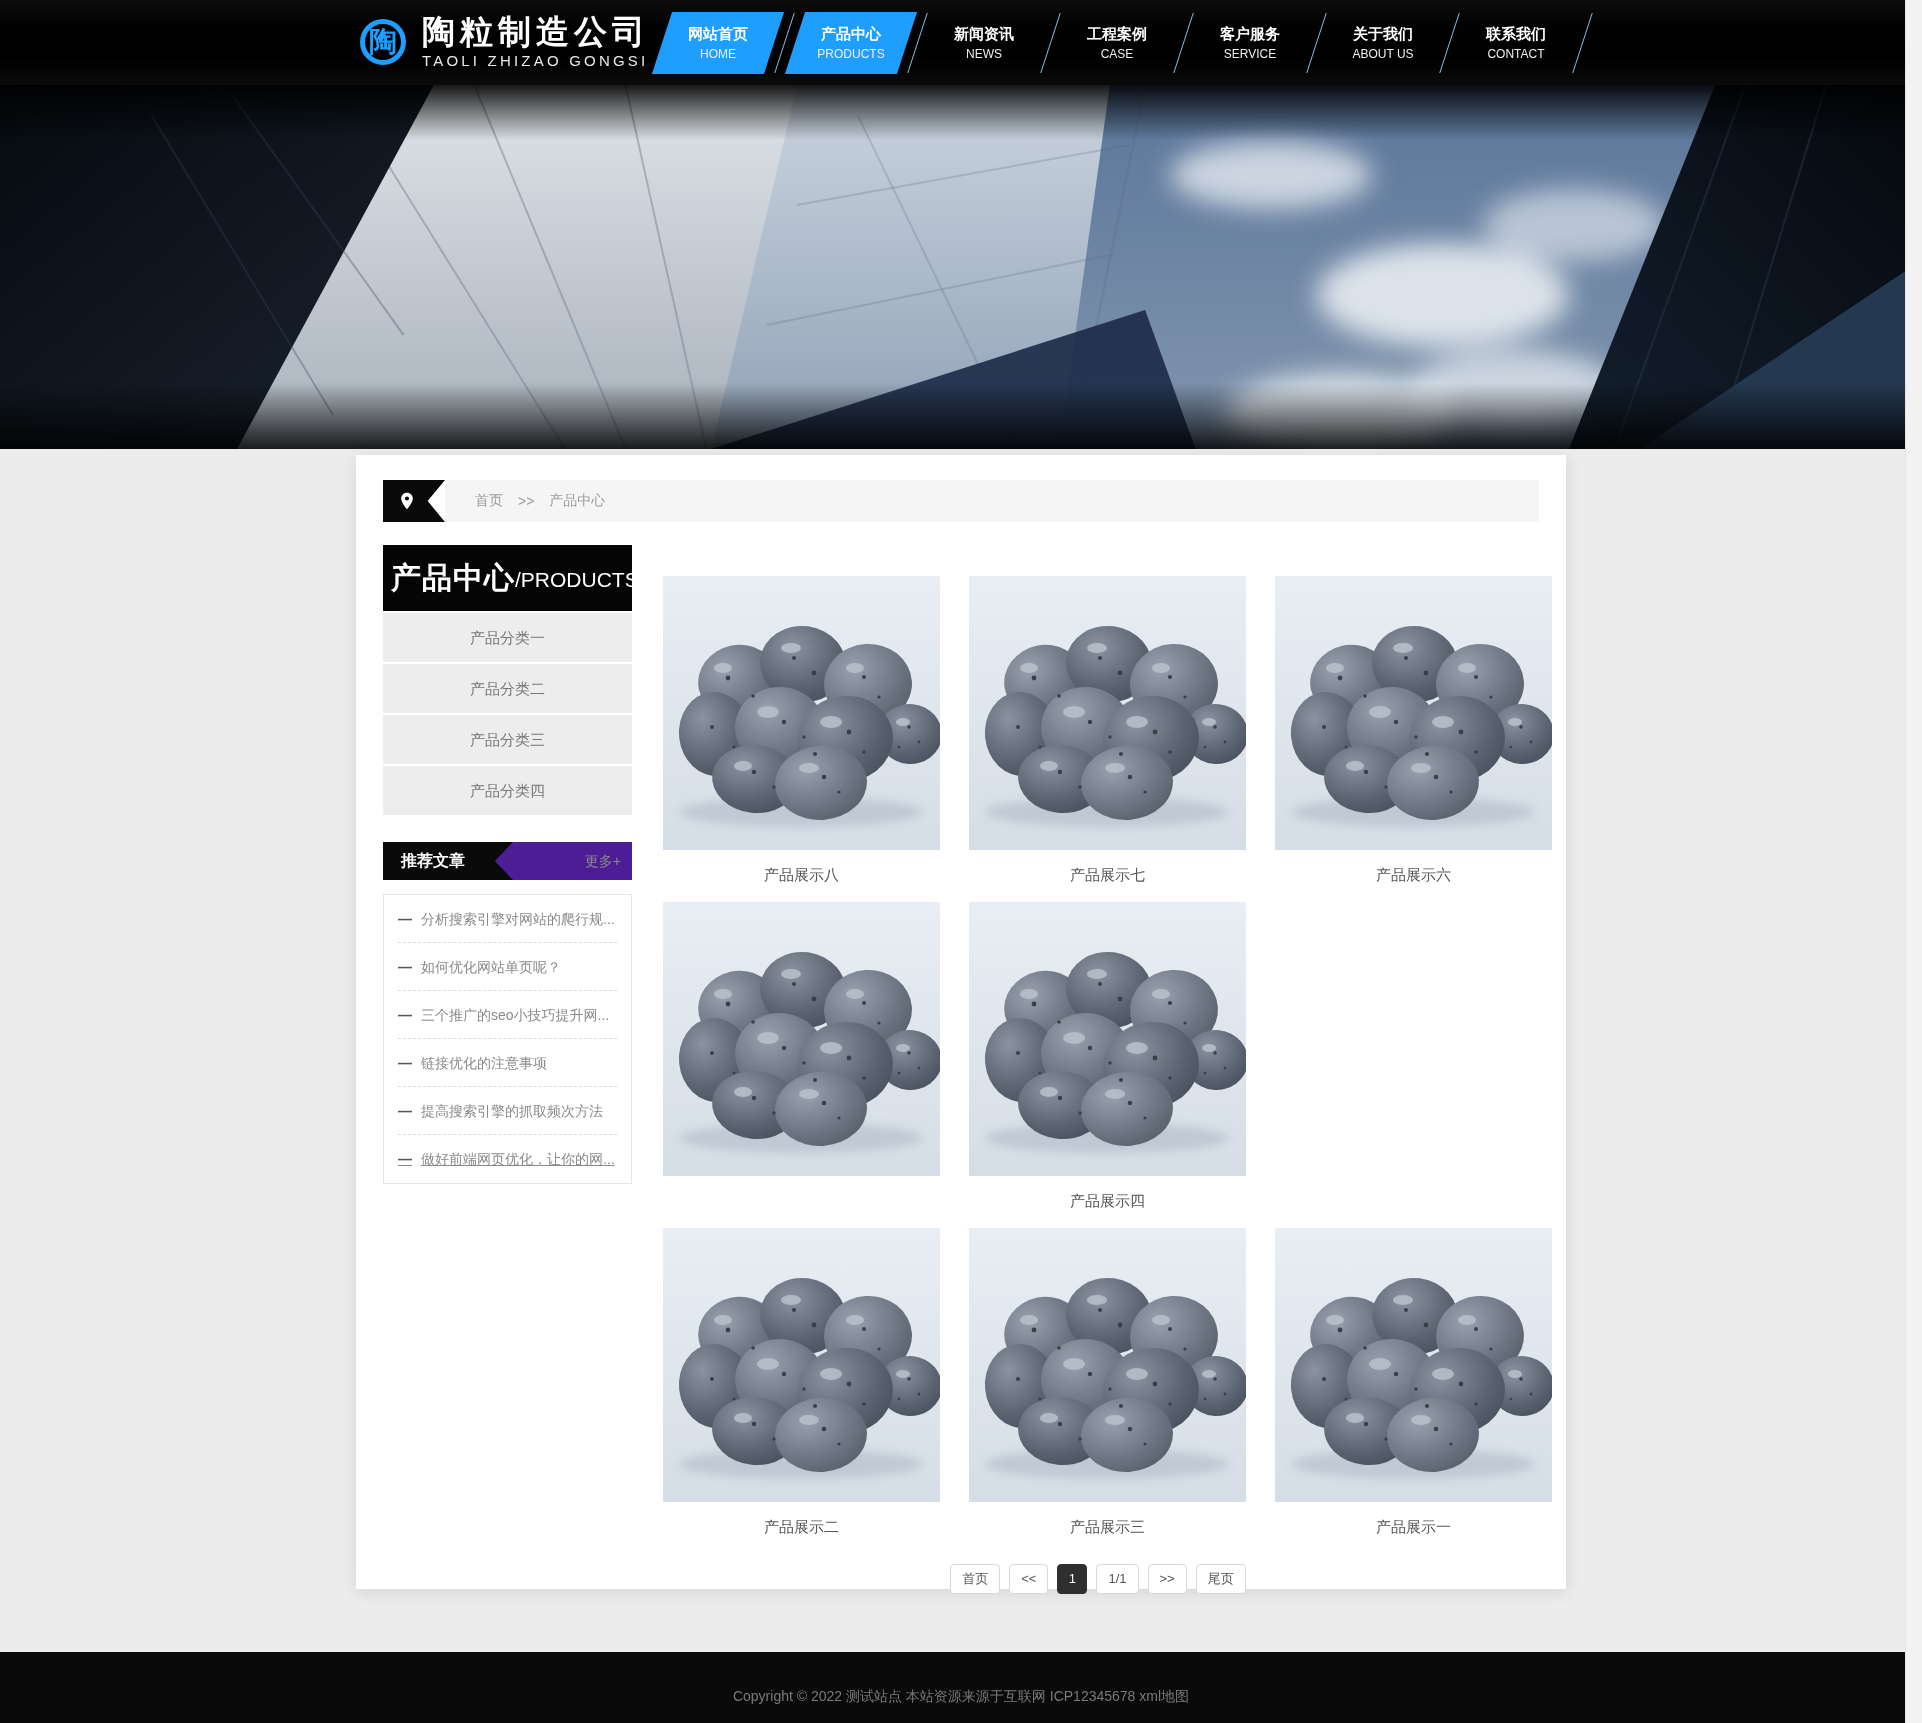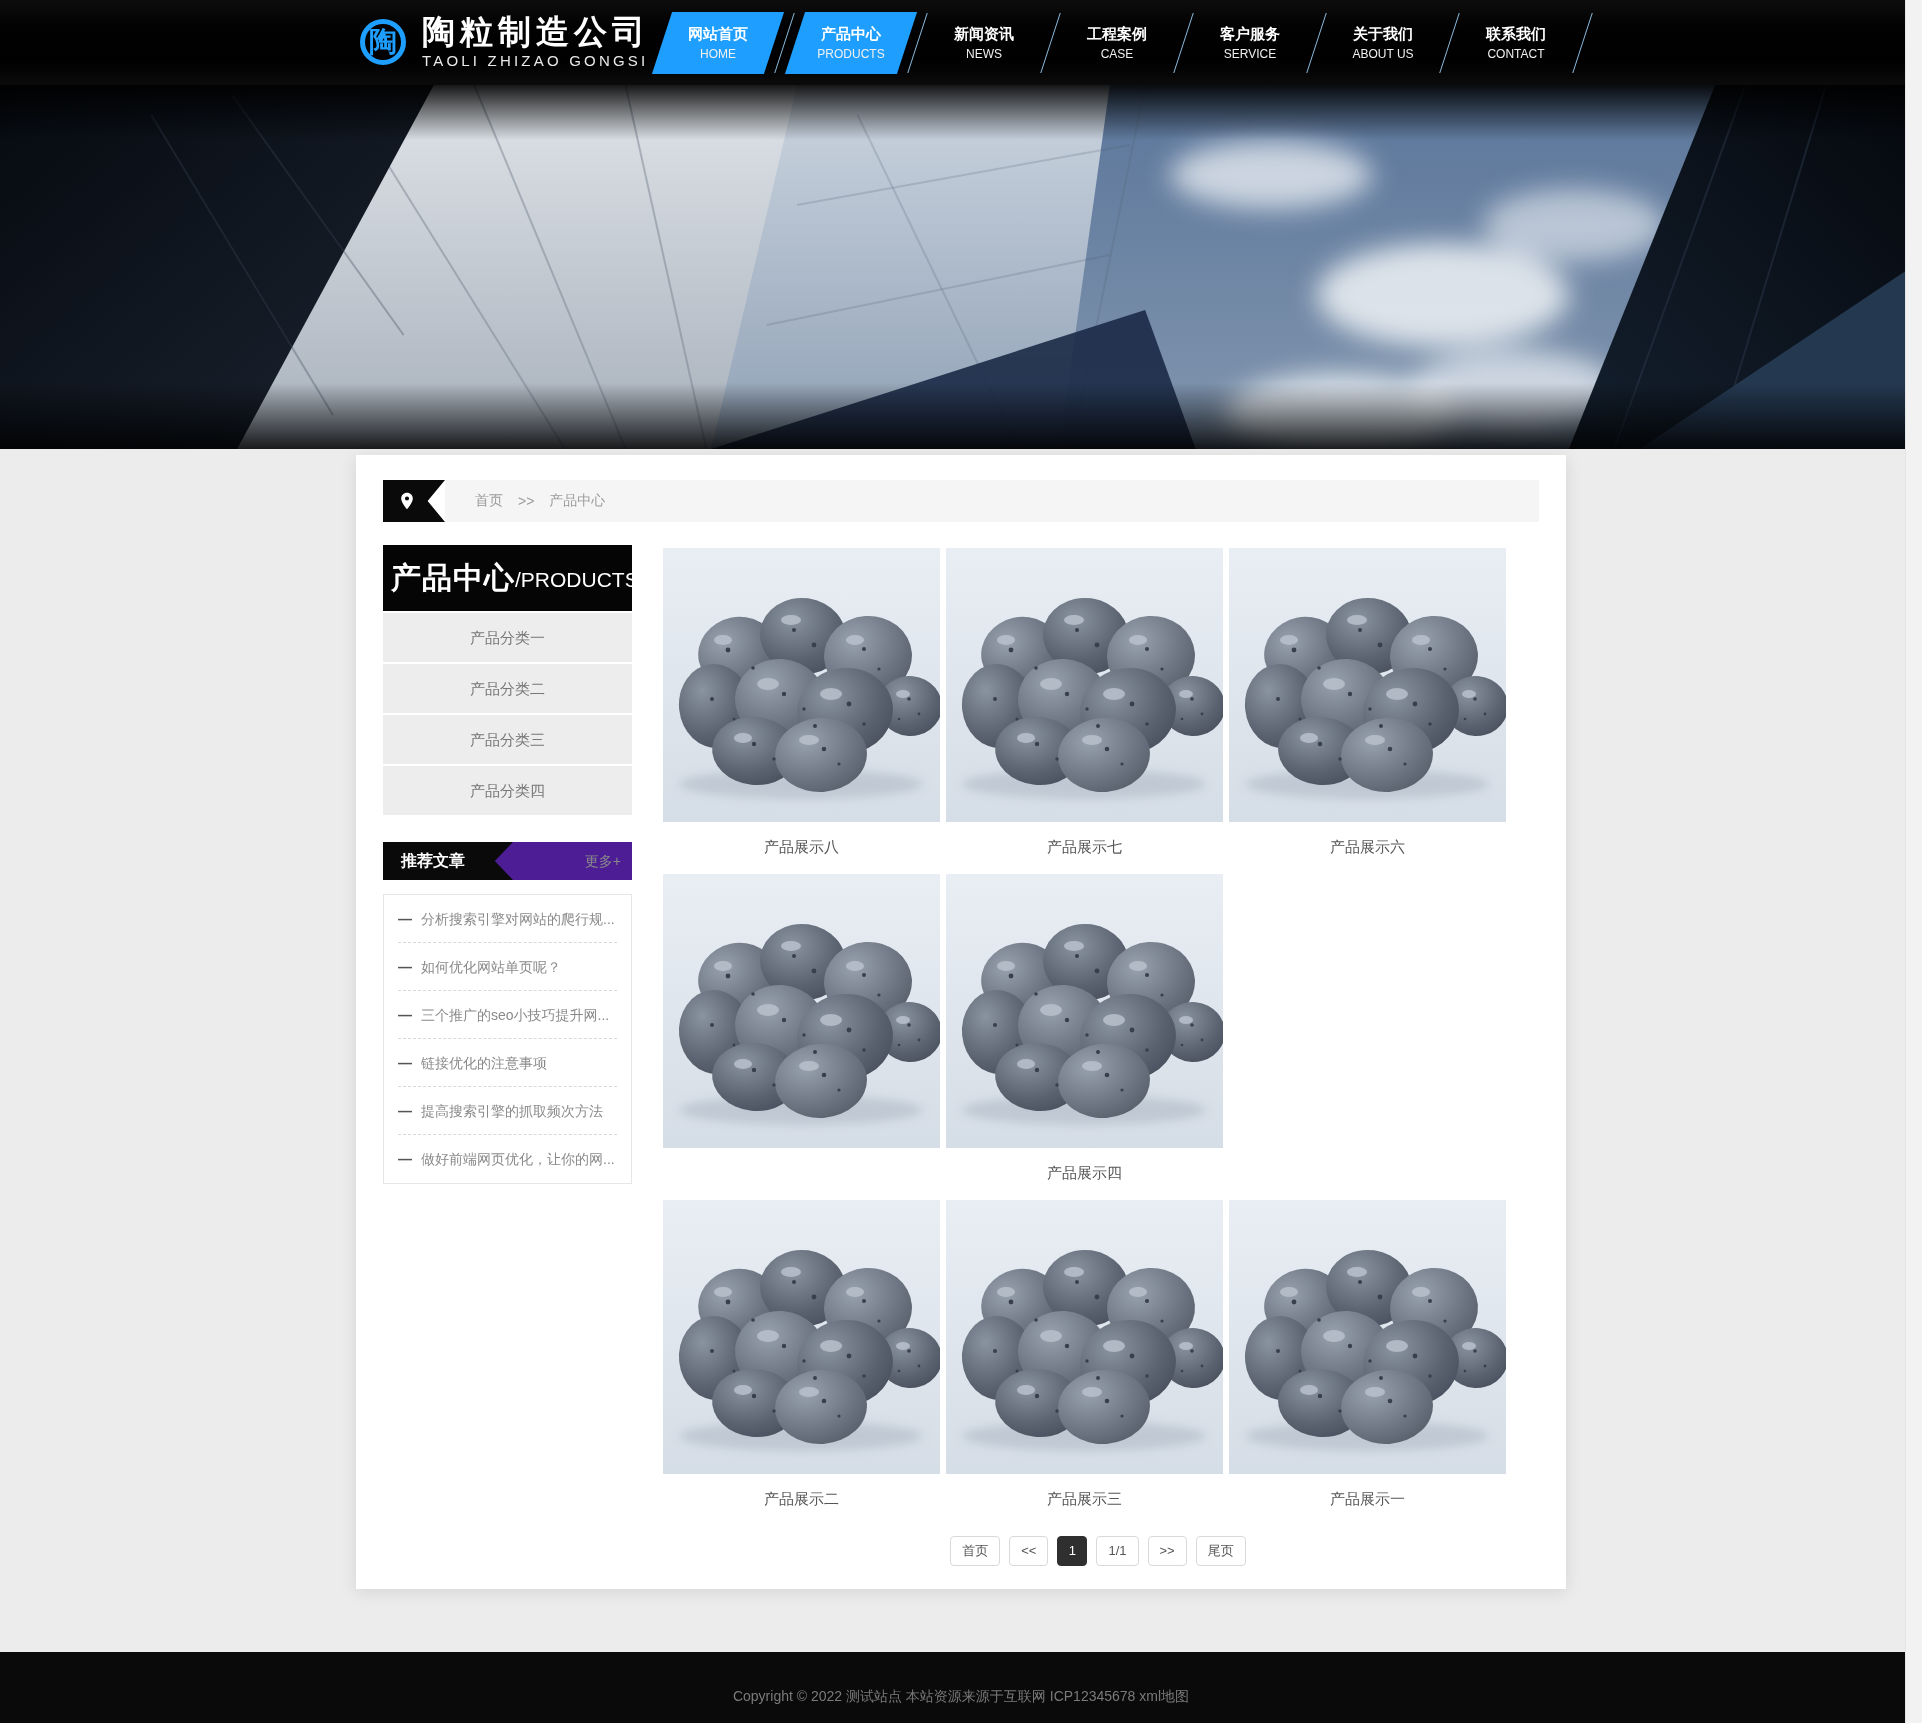--- a/index.html
+++ b/index.html
@@ -94,26 +94,26 @@
   .articles-more{
     position:absolute; right:11px; top:0; line-height:38px;
     color:#8a8a8a; font-size:14px; cursor:pointer;
   }
   .articles-box{ margin-top:14px; border:1px solid #e6e6e6; padding:0 14px; background:#fff; }
   .article-item{
     height:48px; line-height:48px; border-bottom:1px dashed #d9d9d9;
     color:#8a8a8a; font-size:14px; white-space:nowrap; overflow:hidden;
     text-overflow:ellipsis; cursor:pointer;
   }
-  .article-item:last-child{ border-bottom:none; }
+  .article-item:last-child{ border-bottom:none;text-decoration:underline; }
   .article-dash{ color:#555; font-weight:bold; margin-right:9px; }
 
   
   .main-col{ margin-left:31px; margin-top:26px; width:870px; }
-  .product-grid{ display:grid; grid-template-columns:repeat(3,277px); column-gap:6px; }
+  .product-grid{ display:grid; grid-template-columns:repeat(3,277px); column-gap:29px;margin-top:28px; }
   .product-card{ cursor:pointer; }
   .product-img{ width:277px; height:274px; overflow:hidden; background:#dde4ec; }
   .product-img svg{ display:block; width:100%; height:100%; }
   .product-label{ height:52px; line-height:50px; text-align:center; color:#555; font-size:15px; }
 
   
   .pagination{ margin-top:10px; display:flex; justify-content:center; gap:9px; }
   .page-btn{
     min-width:30px; height:30px; border:1px solid #d9d9d9; border-radius:4px;
     background:#fff; color:#555; font-size:13px; line-height:28px;

